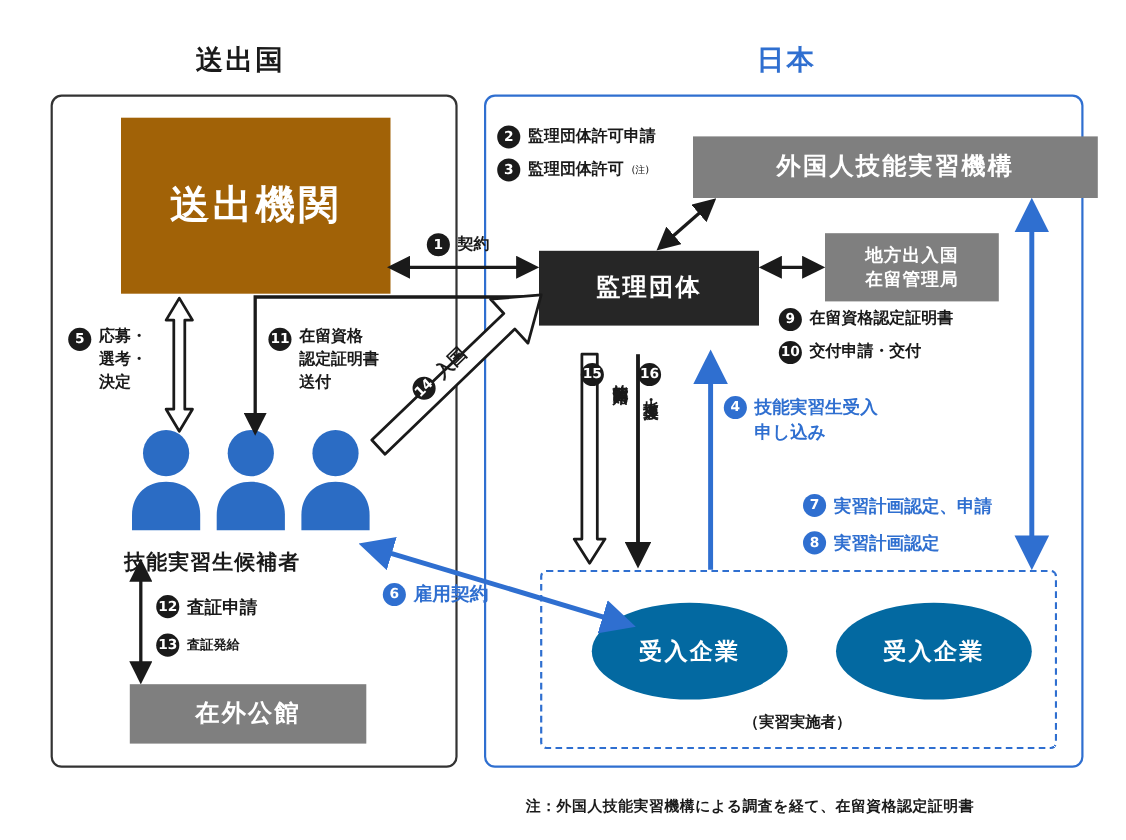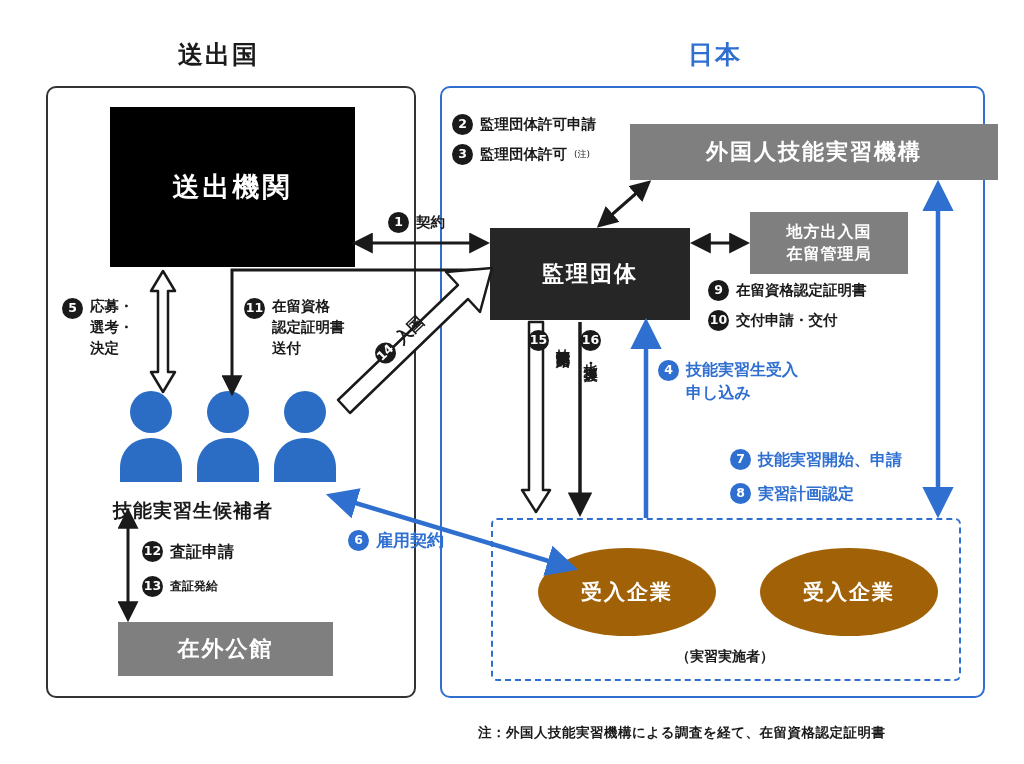--- a/index.html
+++ b/index.html
@@ -50,23 +50,23 @@
   .box {
     box-sizing: border-box;
     display: flex;
     align-items: center;
     justify-content: center;
     text-align: center;
     font-weight: bold;
     line-height: 1.35;
   }
   .box-blue {
-    background: #000000;
-    color: #ffffff;
-    font-size: 27px;
+    background: #a16207;
+    color: #ffffff;
+    font-size: 36px;
     letter-spacing: 3px;
   }
   .box-dark {
     background: #262626;
     color: #ffffff;
     font-size: 22px;
     letter-spacing: 2px;
   }
   .box-gray {
     background: #7f7f7f;
@@ -74,21 +74,21 @@
     font-size: 22px;
     letter-spacing: 2px;
   }
   .box-gray-sm {
     background: #7f7f7f;
     color: #ffffff;
     font-size: 16px;
     letter-spacing: 1px;
   }
   .ellipse {
-    background: #a16207;
+    background: #0369a1;
     color: #ffffff;
     border-radius: 50%;
     font-size: 21px;
     font-weight: bold;
     letter-spacing: 2px;
     display: flex;
     align-items: center;
     justify-content: center;
   }
 
@@ -169,21 +169,21 @@
   <div class="abs country-title title-left" style="left:178px; top:38px;">送出国</div>
   <div class="abs country-title title-right" style="left:688px; top:38px;">日本</div>
 
   <div class="abs frame frame-left" style="left:46px; top:86px; width:370px; height:612px;"></div>
   <div class="abs frame frame-right" style="left:440px; top:86px; width:545px; height:612px;"></div>
 
   <div class="abs dashed-box" style="left:491px; top:518px; width:470px; height:163px;"></div>
 
   <div class="abs box box-blue" style="left:110px; top:107px; width:245px; height:160px;">送出機関</div>
 
-  <div class="abs box box-dark" style="left:490px; top:228px; width:200px; height:92px;">監理団体</div>
+  <div class="abs box box-dark" style="left:490px; top:228px; width:200px; height:68px;">監理団体</div>
 
   <div class="abs box box-gray" style="left:630px; top:124px; width:368px; height:56px;">外国人技能実習機構</div>
 
   <div class="abs box box-gray-sm" style="left:750px; top:212px; width:158px; height:62px; white-space:pre-line;">地方出入国
 在留管理局</div>
 
   <div class="abs box box-gray" style="left:118px; top:622px; width:215px; height:54px;">在外公館</div>
 
   <div class="abs ellipse" style="left:538px; top:548px; width:178px; height:88px;">受入企業</div>
   <div class="abs ellipse" style="left:760px; top:548px; width:178px; height:88px;">受入企業</div>
@@ -272,21 +272,21 @@
 決定</span>
   </div>
 
   <div class="abs row" style="left:348px; top:528px;">
     <span class="num num-blue">6</span>
     <span class="lbl lbl-blue" style="font-size:17px;">雇用契約</span>
   </div>
 
   <div class="abs row" style="left:730px; top:448px;">
     <span class="num num-blue">7</span>
-    <span class="lbl lbl-blue" style="font-size:16px;">技能実習開始、申請</span>
+    <span class="lbl lbl-blue" style="font-size:16px;">実習計画認定、申請</span>
   </div>
 
   <div class="abs row" style="left:730px; top:482px;">
     <span class="num num-blue">8</span>
     <span class="lbl lbl-blue" style="font-size:16px;">実習計画認定</span>
   </div>
 
   <div class="abs row" style="left:708px; top:280px;">
     <span class="num num-dark">9</span>
     <span class="lbl lbl-dark">在留資格認定証明書</span>

